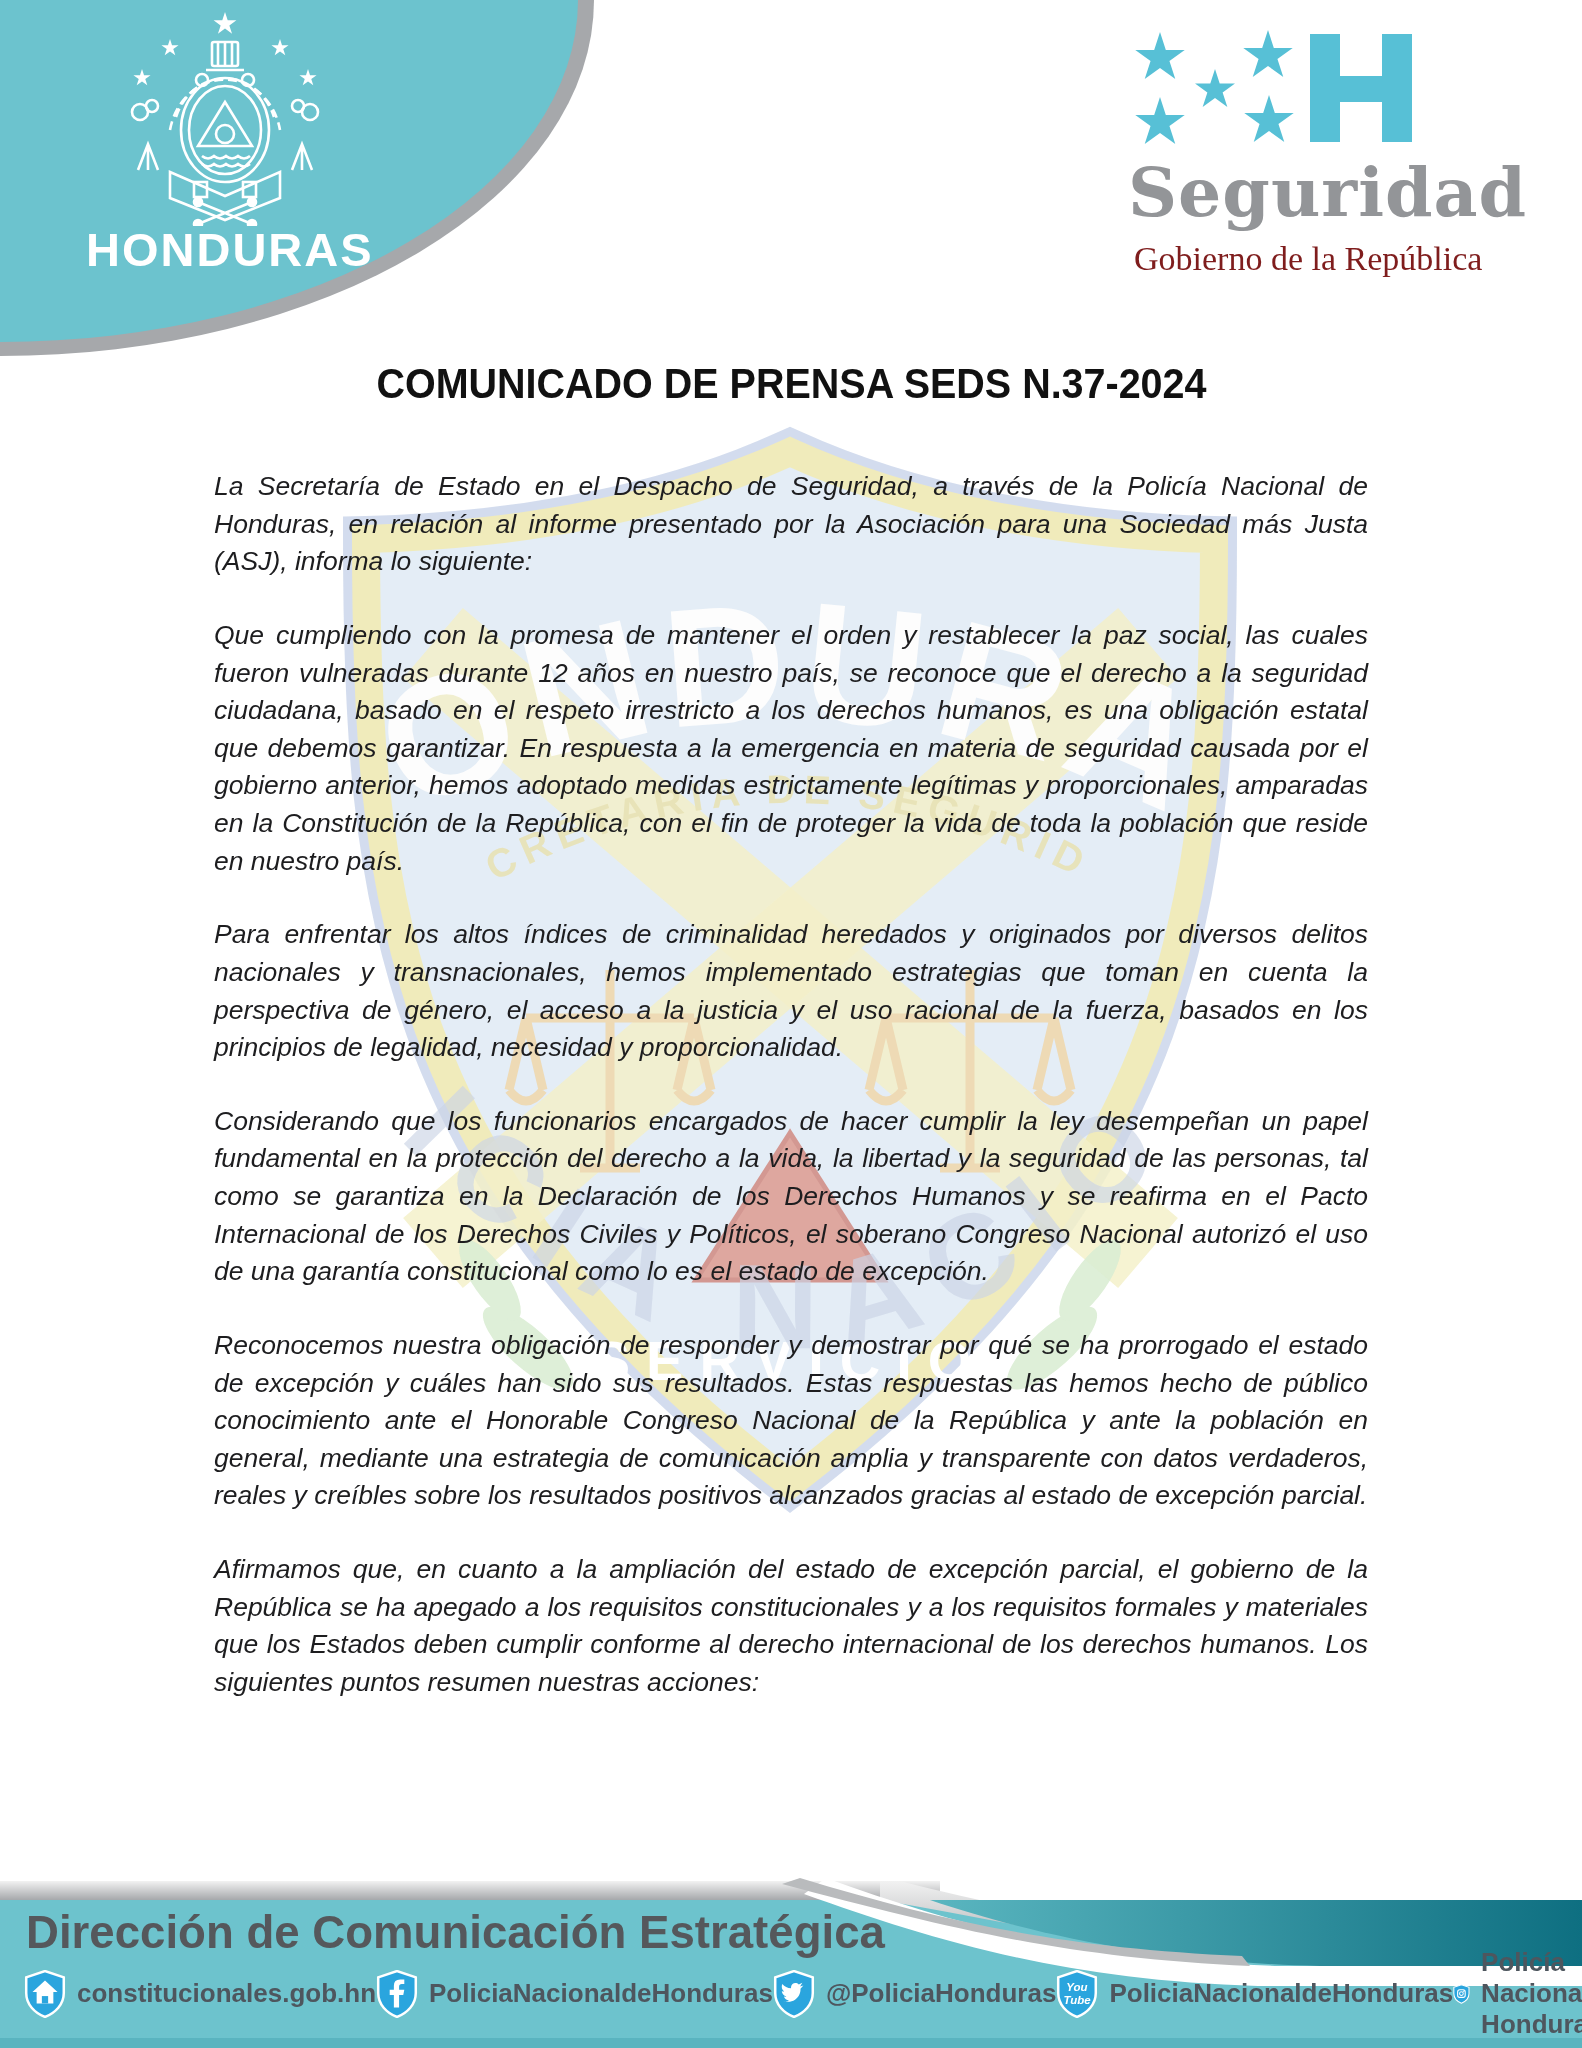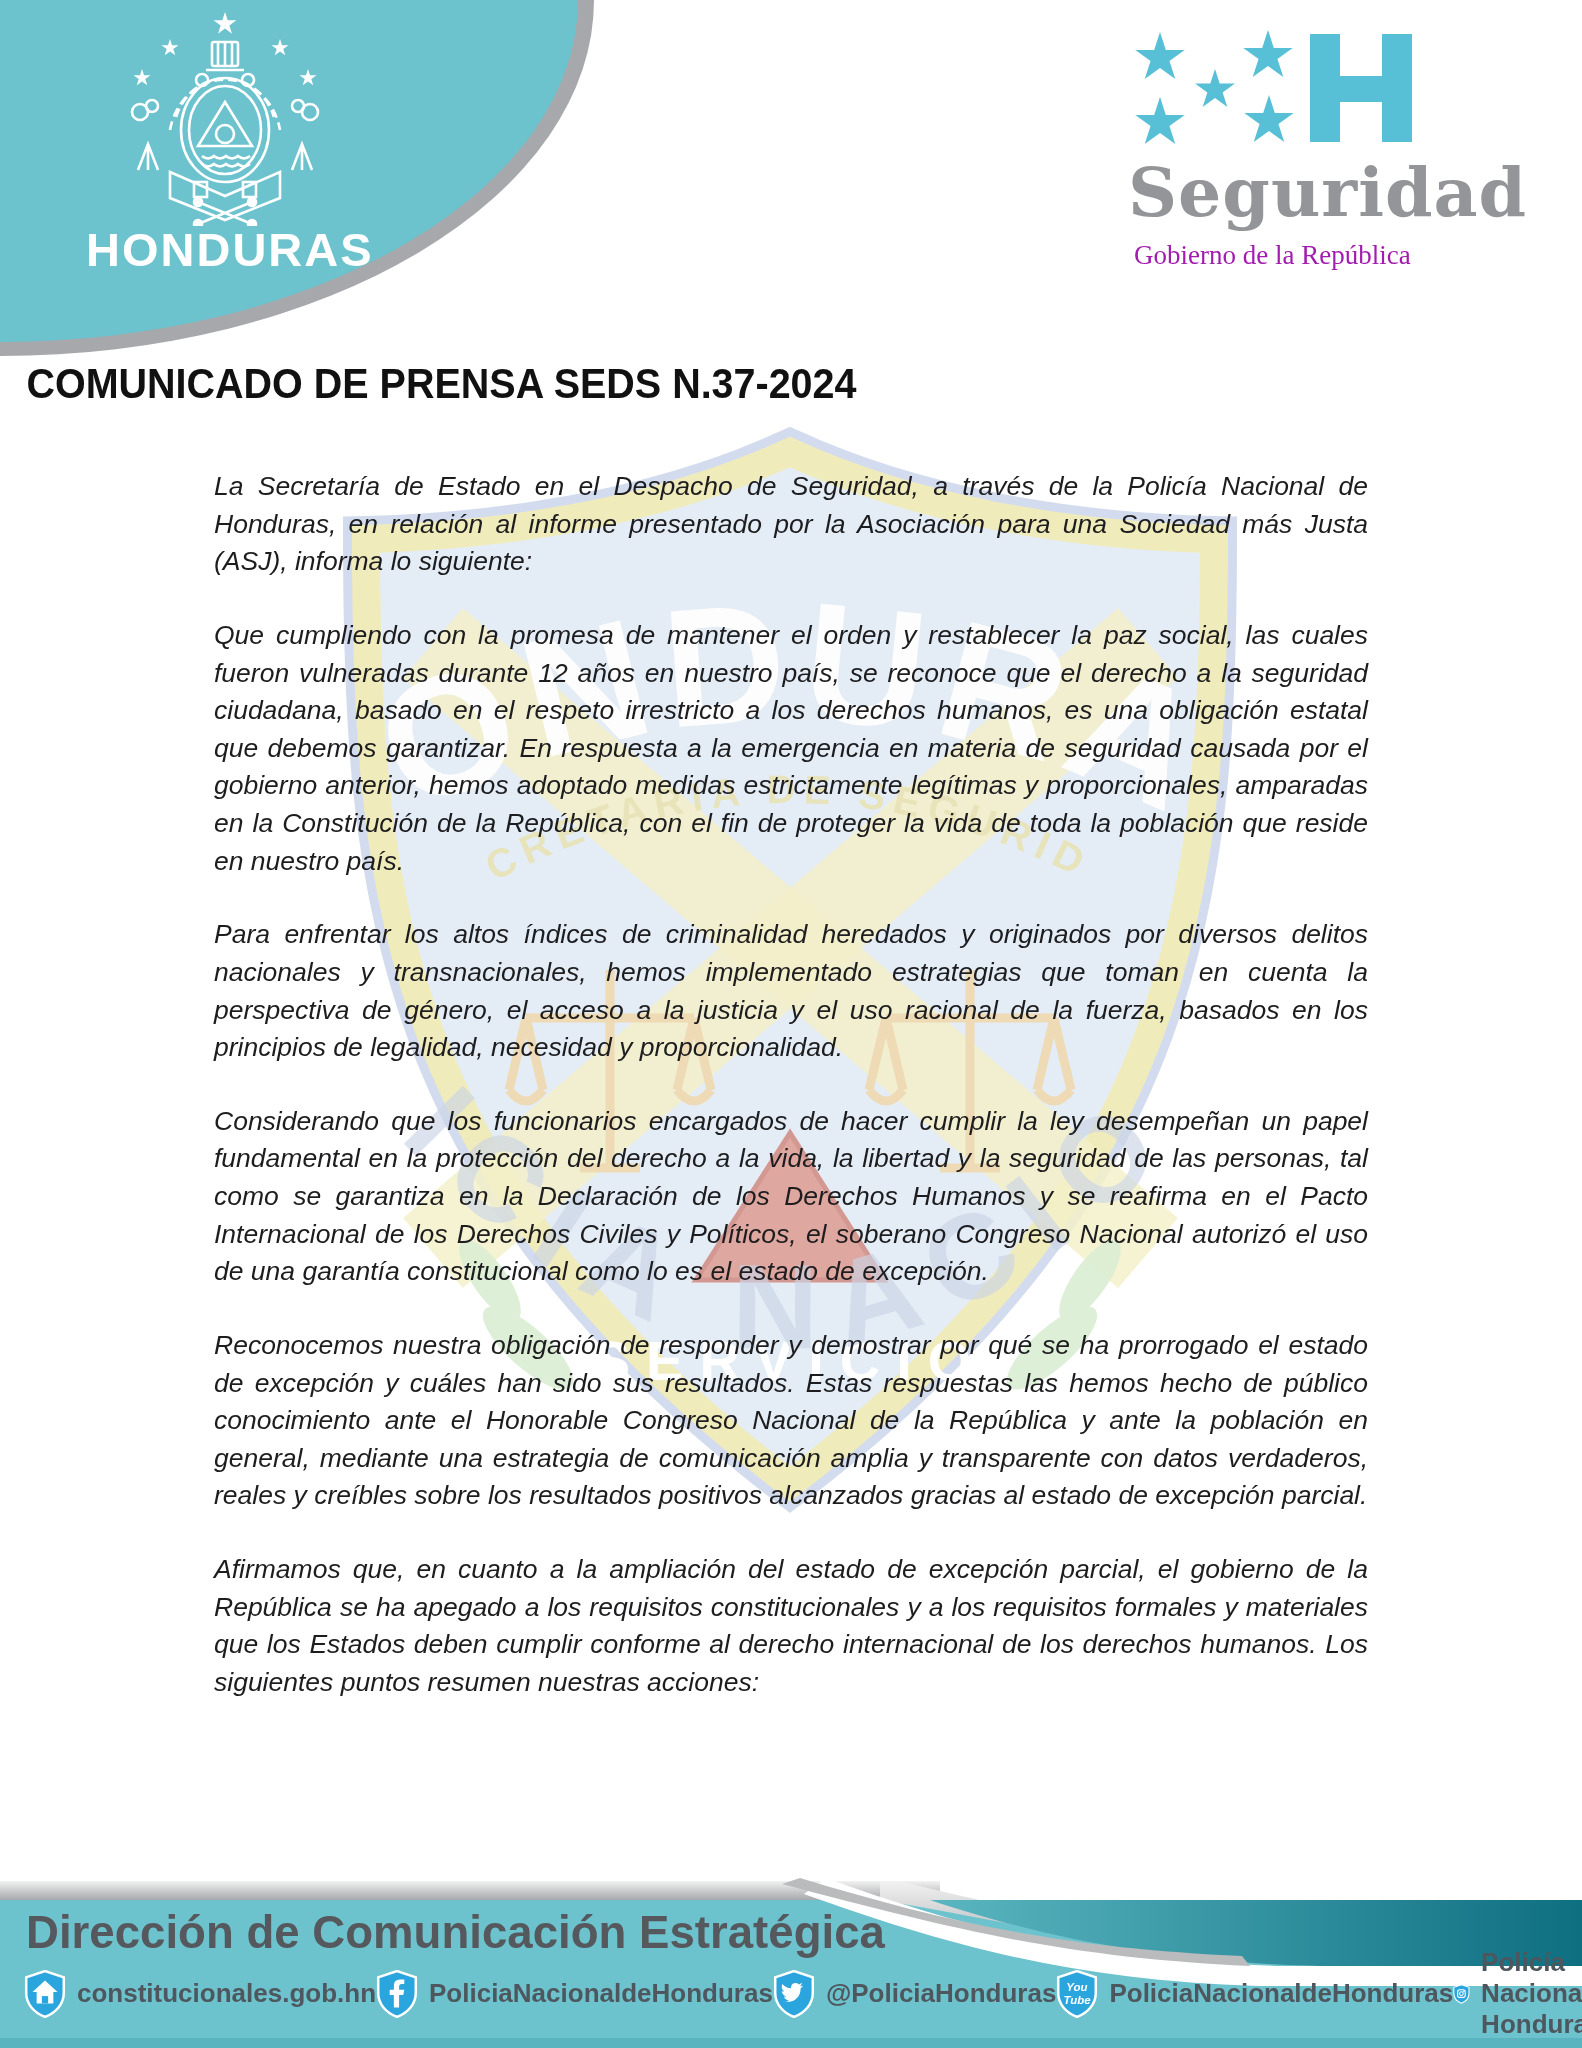--- a/index.html
+++ b/index.html
@@ -29,25 +29,25 @@
     font-size:47px;font-weight:bold;color:#ffffff;letter-spacing:2px;
   }
   .brand{position:absolute;left:1128px;top:28px;width:446px;}
   .brand svg{display:block;margin-left:4px;}
   .brand-name{
     font-family:"DejaVu Serif","Liberation Serif",serif;
     font-weight:bold;font-size:68px;color:#939598;margin-top:4px;letter-spacing:1px;
   }
   .brand-gov{
     font-family:"Liberation Serif",serif;
-    font-size:27px;color:#a21caf;margin-top:8px;margin-left:6px;
+    font-size:34px;color:#7f1d1d;margin-top:8px;margin-left:6px;
   }
 
   
-  .title-wrap{margin-top:18px;position:relative;z-index:2;}
+  .title-wrap{text-align:center;margin-top:18px;position:relative;z-index:2;}
   .doc-title{
     display:inline-block;margin:0;
     font-size:42px;font-weight:bold;color:#111111;
     transform:scaleX(0.94);transform-origin:center;
     letter-spacing:0px;
   }
 
   
   .content{
     position:relative;

